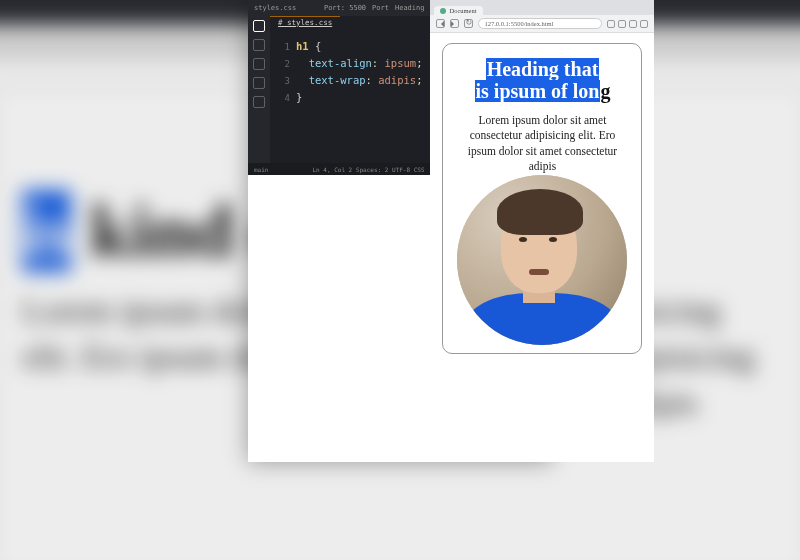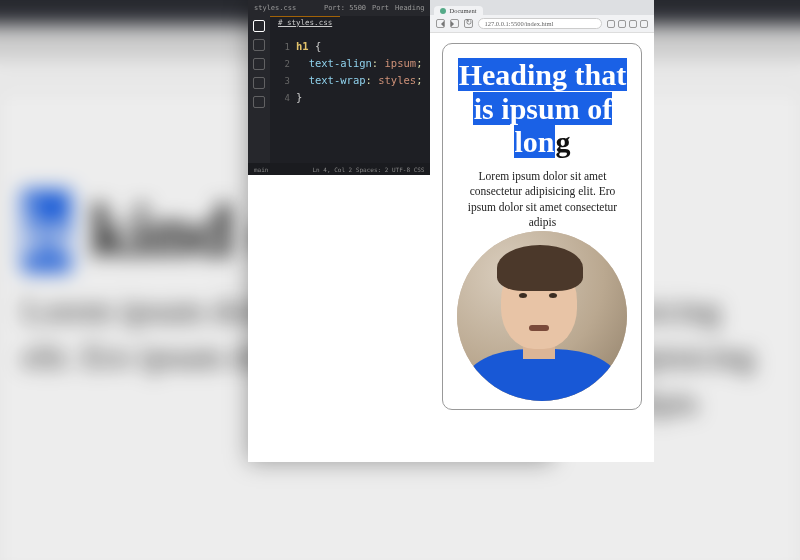--- a/index.html
+++ b/index.html
@@ -219,21 +219,21 @@
     background:#fff;
     padding:10px 12px 0 12px;
   }
   .card{
     border:1px solid #999;
     border-radius:10px;
     padding:14px 14px 8px 14px;
     text-align:center;
   }
   h1.heading{
-    font-size:30px;
+    font-size:20px;
     font-weight:bold;
     line-height:1.12;
     color:#111;
     margin-bottom:10px;
     text-align:center;
     display:inline-block;
   }
   h1.heading .hl{background:#1a61e6;color:#fff;padding:0 1px;}
   h1.heading .last{color:#111;}
   .para{
@@ -329,21 +329,21 @@
       <div class="aicon active"></div>
       <div class="aicon"></div>
       <div class="aicon"></div>
       <div class="aicon"></div>
       <div class="aicon"></div>
     </div>
     <div class="editor-main">
       <div class="editor-tab"># styles.css</div>
       <div class="editor-code"><span class="ln">1</span><span class="sel">h1</span><span class="brace"> {</span>
 <span class="ln">2</span><span class="prop">  text-align</span><span class="punct">: </span><span class="val">ipsum</span><span class="punct">;</span>
-<span class="ln">3</span><span class="prop">  text-wrap</span><span class="punct">: </span><span class="val">styles</span><span class="punct">;</span>
+<span class="ln">3</span><span class="prop">  text-wrap</span><span class="punct">: </span><span class="val">adipis</span><span class="punct">;</span>
 <span class="ln">4</span><span class="brace">}</span></div>
     </div>
     <div class="editor-status">
       <span>main</span>
       <span>Ln 4, Col 2  Spaces: 2  UTF-8  CSS</span>
     </div>
   </div>
 
   <div class="browser">
     <div class="browser-tabbar">

